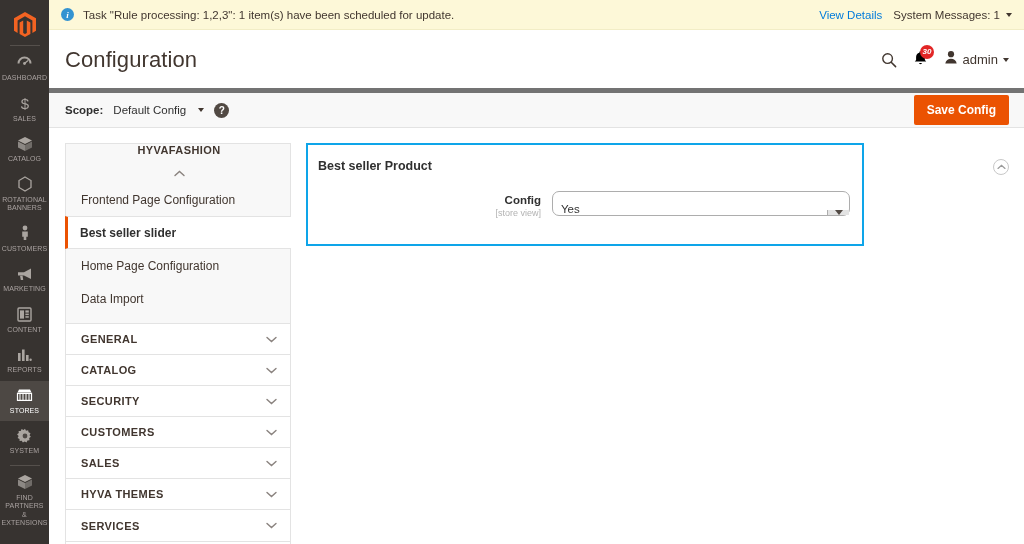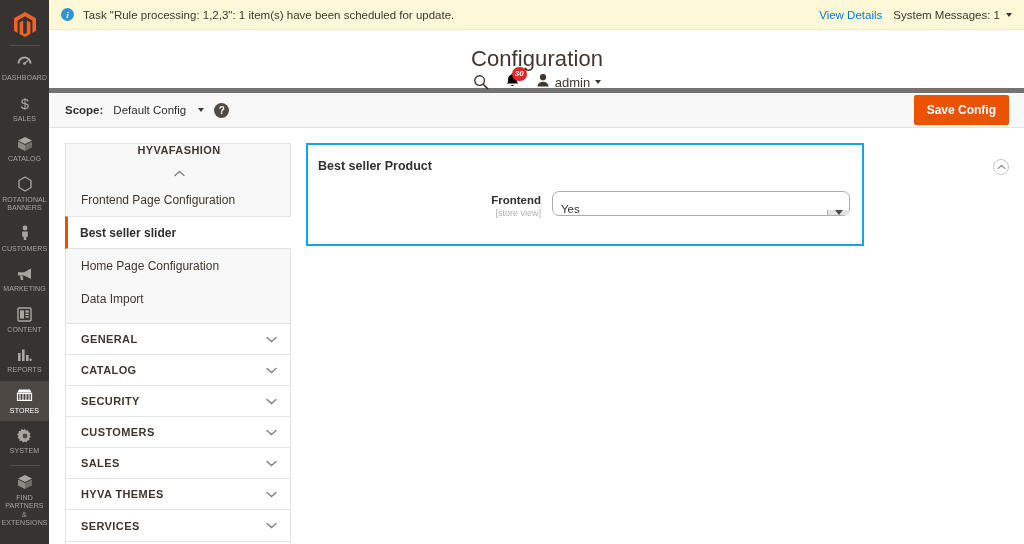--- a/index.html
+++ b/index.html
@@ -54,21 +54,21 @@
   }
   .msg-text { font-size: 11.5px; color: #41362f; }
   .msg-right { display:flex; align-items:center; gap: 11px; }
   .msg-link { font-size: 11.5px; color: #007bdb; cursor:pointer; }
   .sysmsg { font-size: 11.5px; color: #41362f; display:flex; align-items:center; gap:6px; cursor:pointer;}
   .caret-dn { width:0;height:0;border-left:3.5px solid transparent;border-right:3.5px solid transparent;border-top:4px solid #41362f; }
 
   
   .pagehead {
     height: 58px; background:#ffffff;
-    display:flex; align-items:center; padding: 16px 15px 0 16px; flex-direction: column;
+    display:flex; align-items:center; padding: 1px 15px 0 16px;
   }
   .pagetitle { font-size: 22px; color: #41362f; font-weight: 400; letter-spacing:.1px; flex:1 1 auto; }
   .head-tools { display:flex; align-items:center; gap: 16px; }
   .icon-btn { cursor:pointer; color:#41362f; display:flex; align-items:center; }
   .bell-wrap { position:relative; display:flex; align-items:center; cursor:pointer; }
   .bell-badge {
     position:absolute; top:-5px; left:7px;
     min-width:14px; height:14px; padding:0 3px; border-radius:7px;
     background:#e22626; color:#fff; font-size:8px; font-weight:bold;
     display:flex; align-items:center; justify-content:center; line-height:1;font-style:italic;
@@ -428,21 +428,21 @@
           </div>
         </div>
         <div class="tree-tail"></div>
       </div>
 
       <div class="content">
         <div class="fieldset">
           <div class="fieldset-title">Best seller Product</div>
           <div class="field-row">
             <div class="field-label-col">
-              <div class="field-label">Frontend</div>
+              <div class="field-label">Config</div>
               <div class="field-scope">[store view]</div>
             </div>
             <div class="select-wrap">
               <span class="select-text">Yes</span>
               <span class="select-btn">
                 <span class="tri-dn"></span>
               </span>
             </div>
           </div>
         </div>

